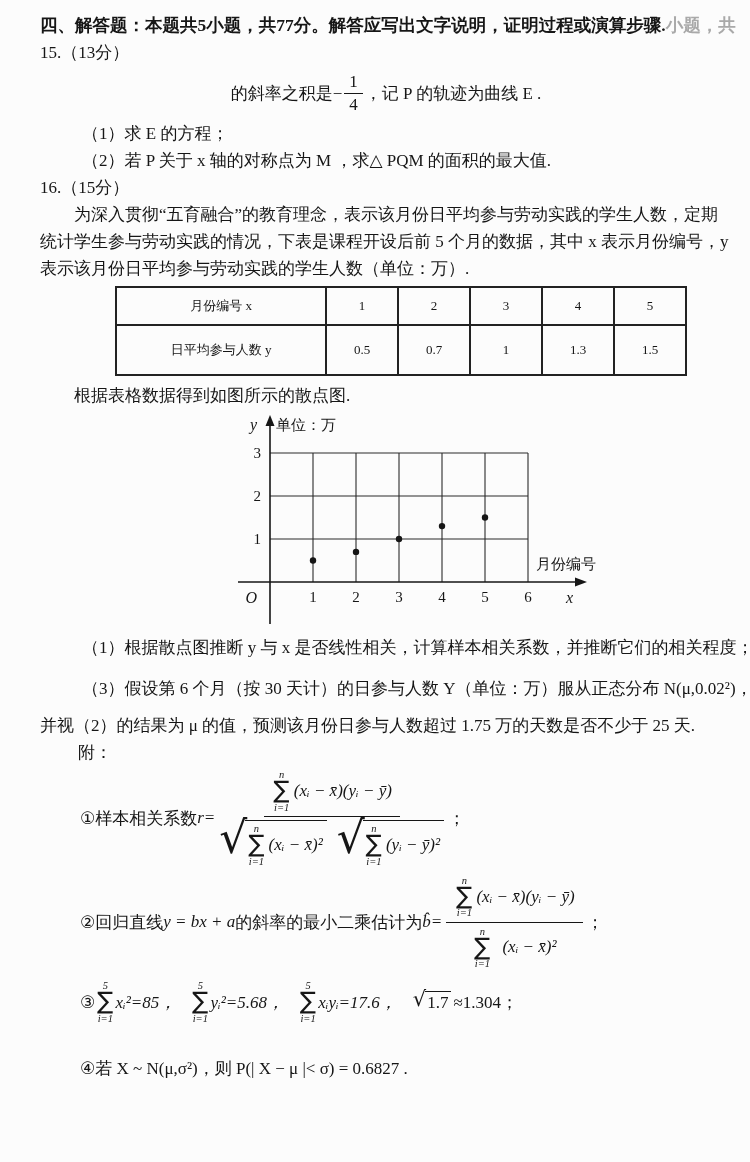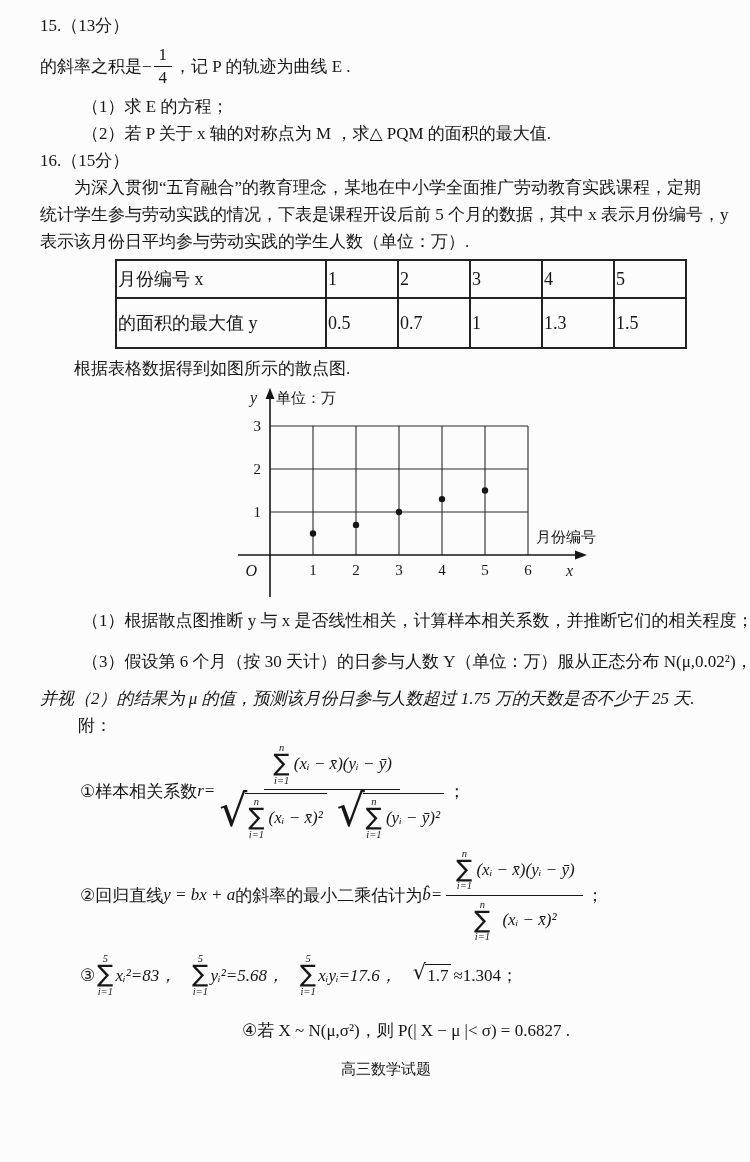--- a/index.html
+++ b/index.html
@@ -9,27 +9,27 @@
     font-size:17px;overflow:hidden;
   }
   .page{padding:12px 18px 0 40px;position:relative;width:692px;}
   .line{line-height:27px;white-space:nowrap;}
   .bold{font-weight:700;font-size:17.5px;}
   .ghost{color:#a9a9a9;}
   .indent{padding-left:34px;}
   .sub{padding-left:42px;}
   .it{font-style:italic;}
   
-  .fracline{display:flex;align-items:center;height:54px;white-space:nowrap;}
+  .fracline{display:flex;align-items:center;height:54px;white-space:nowrap;justify-content:center;}
   .frac{display:inline-flex;flex-direction:column;align-items:center;margin:0 2px;line-height:1.15;}
   .frac .num{padding:0 5px 1px;border-bottom:1.5px solid #161616;}
   .frac .den{padding:1px 5px 0;}
   
   table.data{border-collapse:collapse;margin:4px 0 0 75px;table-layout:fixed;}
-  table.data td{border:2px solid #222;vertical-align:middle;font-size:18px;}
+  table.data td{border:2px solid #222;text-align:center;vertical-align:middle;font-size:13px;}
   table.data td.hdr{width:206px;}
   table.data td.val{width:68px;}
   table.data tr.r1 td{height:34px;}
   table.data tr.r2 td{height:46px;}
   
   .chart{margin:4px 0 0 190px;width:440px;height:213px;}
   .chart text{font-family:"Liberation Serif","DejaVu Serif",serif;fill:#161616;}
   
   .fline{display:flex;align-items:center;white-space:nowrap;margin-left:40px;}
   .sum{display:inline-flex;flex-direction:column;align-items:center;line-height:1;margin:0 2px;vertical-align:middle;}
@@ -45,50 +45,51 @@
   .sqrt-sm .rad{font-size:21px;line-height:.85;margin-right:-1px;font-family:"DejaVu Sans",sans-serif;font-style:normal;}
   .sqrt-sm .sq-body{border-top:1.5px solid #161616;padding:1px 3px 0 2px;}
   .f3gap{margin-left:16px;}
   .footer{text-align:center;font-size:15px;margin-top:14px;line-height:22px;}
 </style>
 </head>
 <body>
 
 <div class="page">
 
+  <div class="line bold"><span>四、解答题：本题共5小题，共77分。解答应写出文字说明，证明过程或演算步骤.</span><span class="ghost">小题，共</span></div>
 
   <div class="line">15.（13分）</div>
   <div class="fracline">
     <span>的斜率之积是−</span>
       <span class="frac">
         <span class="num">1</span>
         <span class="den">4</span>
       </span>
       <span>，记 P 的轨迹为曲线 E .</span>
   </div>
   <div class="line sub">（1）求 E 的方程；</div>
   <div class="line sub">（2）若 P 关于 x 轴的对称点为 M ，求△ PQM 的面积的最大值.</div>
 
   <div class="line">16.（15分）</div>
-  <div class="line indent">为深入贯彻“五育融合”的教育理念，某地在中小学全面推广劳动教育实践课程，定期</div>
+  <div class="line indent">为深入贯彻“五育融合”的教育理念，表示该月份日平均参与劳动实践的学生人数，定期</div>
   <div class="line">统计学生参与劳动实践的情况，下表是课程开设后前 5 个月的数据，其中 x 表示月份编号，y</div>
   <div class="line">表示该月份日平均参与劳动实践的学生人数（单位：万）.</div>
 
   <table class="data">
     <tbody>
         <tr class="r1">
       <td class="hdr">月份编号 x</td>
       <td class="val">1</td>
       <td class="val">2</td>
       <td class="val">3</td>
       <td class="val">4</td>
       <td class="val">5</td>
     </tr>
     <tr class="r2">
-      <td class="hdr">的面积的最大值 y</td>
+      <td class="hdr">日平均参与人数 y</td>
       <td class="val">0.5</td>
       <td class="val">0.7</td>
       <td class="val">1</td>
       <td class="val">1.3</td>
       <td class="val">1.5</td>
     </tr>
   </tbody>
     </table>
 
   <div class="line indent" style="margin-top:6px;font-family:Liberation Serif, serif;">根据表格数据得到如图所示的散点图.</div>
@@ -137,21 +138,21 @@
           <circle cx="126" cy="138.9" r="3.2" fill="#161616"></circle>
           <circle cx="169" cy="126" r="3.2" fill="#161616"></circle>
           <circle cx="212" cy="113.1" r="3.2" fill="#161616"></circle>
           <circle cx="255" cy="104.5" r="3.2" fill="#161616"></circle>
         </g>
     </svg>
   </div>
 
   <div class="line sub" style="margin-top:8px;">（1）根据散点图推断 y 与 x 是否线性相关，计算样本相关系数，并推断它们的相关程度；</div>
   <div class="line sub" style="margin-top:14px;">（3）假设第 6 个月（按 30 天计）的日参与人数 Y（单位：万）服从正态分布 N(μ,0.02²)，</div>
-  <div class="line" style="margin-top:10px;font-style:italic;">并视（2）的结果为 μ 的值，预测该月份日参与人数超过 1.75 万的天数是否不少于 25 天.</div>
+  <div class="line" style="margin-top:10px;">并视（2）的结果为 μ 的值，预测该月份日参与人数超过 1.75 万的天数是否不少于 25 天.</div>
   <div class="line" style="padding-left:38px;">附：</div>
 
   <div class="fline" style="height:100px;margin-top:2px;">
     <span>①样本相关系数 </span>
       <span class="it">r=</span>
     <span class="bigfrac">
       <span class="bf-num">
         <span class="sum">
             <span class="lim">n</span>
             <span class="sigma">∑</span>
@@ -213,37 +214,36 @@
     <span>；</span>
   </div>
 
   <div class="fline" style="height:56px;margin-top:6px;">
     <span>③</span>
     <span class="sum">
         <span class="lim">5</span>
         <span class="sigma">∑</span>
         <span class="lim">i=1</span>
       </span>
-    <span class="it">xᵢ²=83，</span>
+    <span class="it">xᵢ²=85，</span>
     <span class="sum f3gap">
         <span class="lim">5</span>
         <span class="sigma">∑</span>
         <span class="lim">i=1</span>
       </span>
     <span class="it">yᵢ²=5.68，</span>
     <span class="sum f3gap">
         <span class="lim">5</span>
         <span class="sigma">∑</span>
         <span class="lim">i=1</span>
       </span>
     <span class="it">xᵢyᵢ=17.6，</span>
     <span class="sqrt-sm f3gap">
         <span class="rad">√</span>
         <span class="sq-body">1.7</span>
       </span>
     <span>≈1.304；</span>
   </div>
 
-  <div class="line" style="margin-top:14px;padding-left:40px;text-align:center;">④若 X ~ N(μ,σ²)，则 P(| X − μ |&lt; σ) = 0.6827 .</div>
-
-  <div class="footer">高三数学试题</div>
+  <div class="line" style="margin-top:25px;padding-left:40px;">④若 X ~ N(μ,σ²)，则 P(| X − μ |&lt; σ) = 0.6827 .</div>
+
 
 </div>
 
 </body></html>

